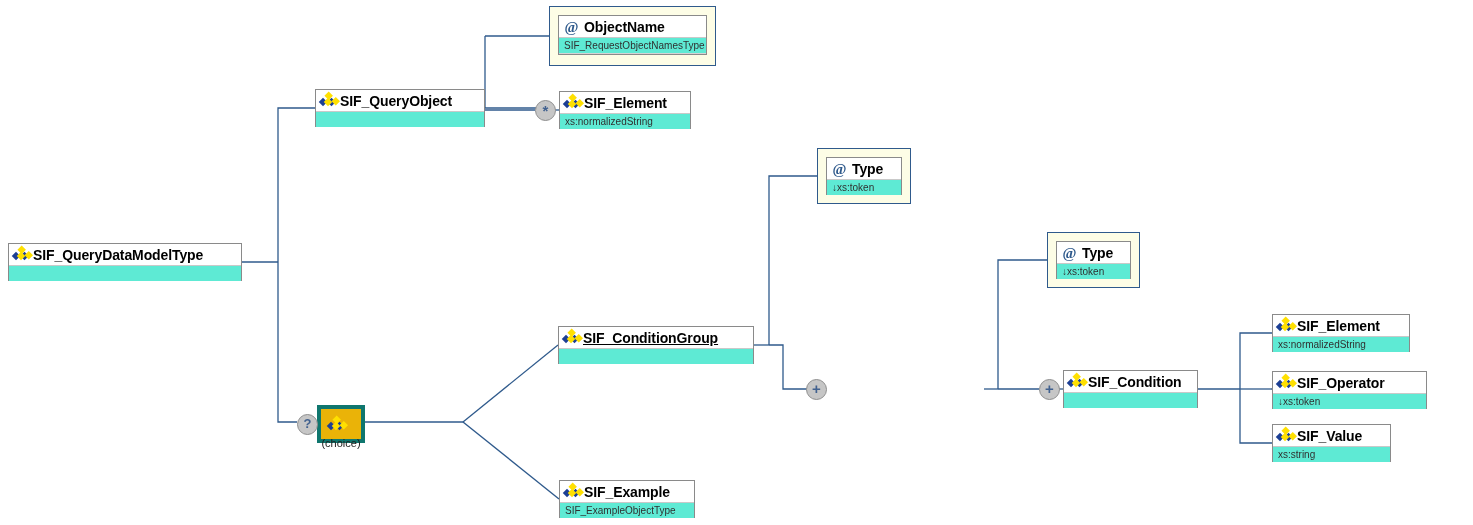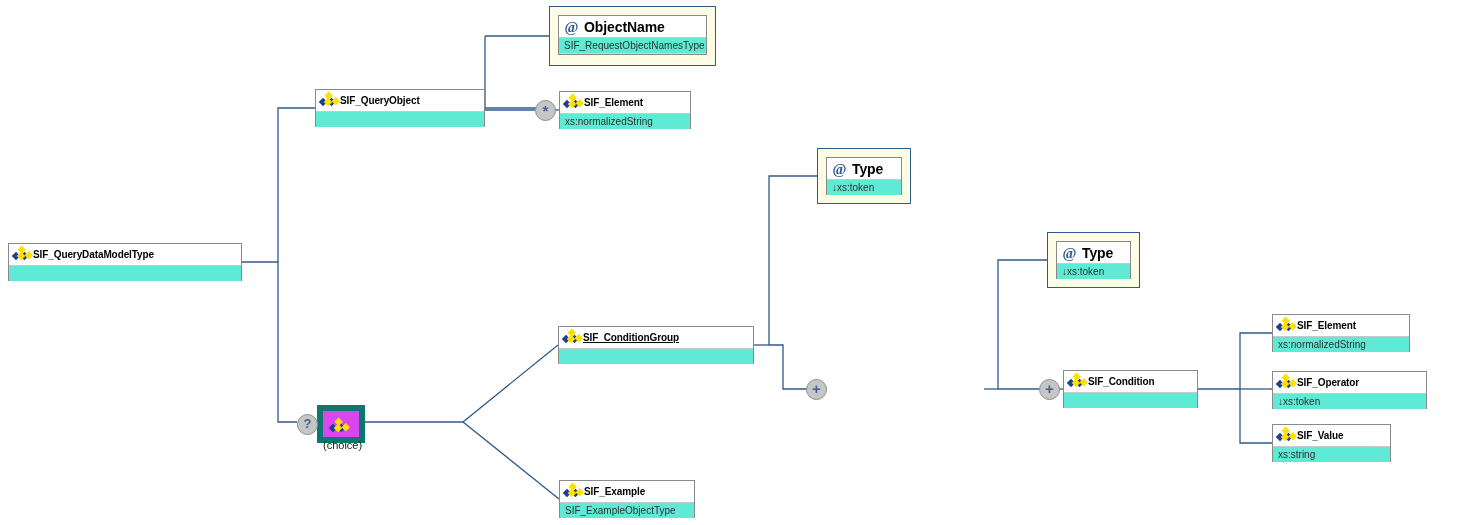--- a/index.html
+++ b/index.html
@@ -37,21 +37,21 @@
     box-sizing: border-box;
     background: #ffffff;
     border-bottom: 1px solid #c9c9c9;
     display: flex;
     align-items: center;
     padding: 1px 6px 1px 4px;
     height: 22px;
     white-space: nowrap;
   }
   .node .title .label {
-    font-size: 10px;
+    font-size: 14px;
     font-weight: bold;
     color: #000000;
     letter-spacing: -0.1px;
     margin-left: 4px;
   }
   .node .subtype {
     box-sizing: border-box;
     height: 15px;
     background: #5eead4;
     font-size: 10px;
@@ -135,22 +135,22 @@
     font-family: "Liberation Sans", sans-serif;
   }
   .marker.star { font-size: 15px; line-height: 20px; }
   .marker.quest { font-size: 13px; line-height: 18px; }
   .marker.plus { font-size: 15px; line-height: 17px; }
 
   
   .choice {
     position: absolute;
     box-sizing: border-box;
-    border: 6px solid #0f766e;
-    background: #d946ef;
+    border: 4px solid #0f766e;
+    background: #eab308;
     z-index: 6;
   }
   .choice .c-ico {
     height: 24px;
     display: flex;
     align-items: center;
     justify-content: flex-start;
     padding-left: 7px;
     padding-top: 4px;
   }

